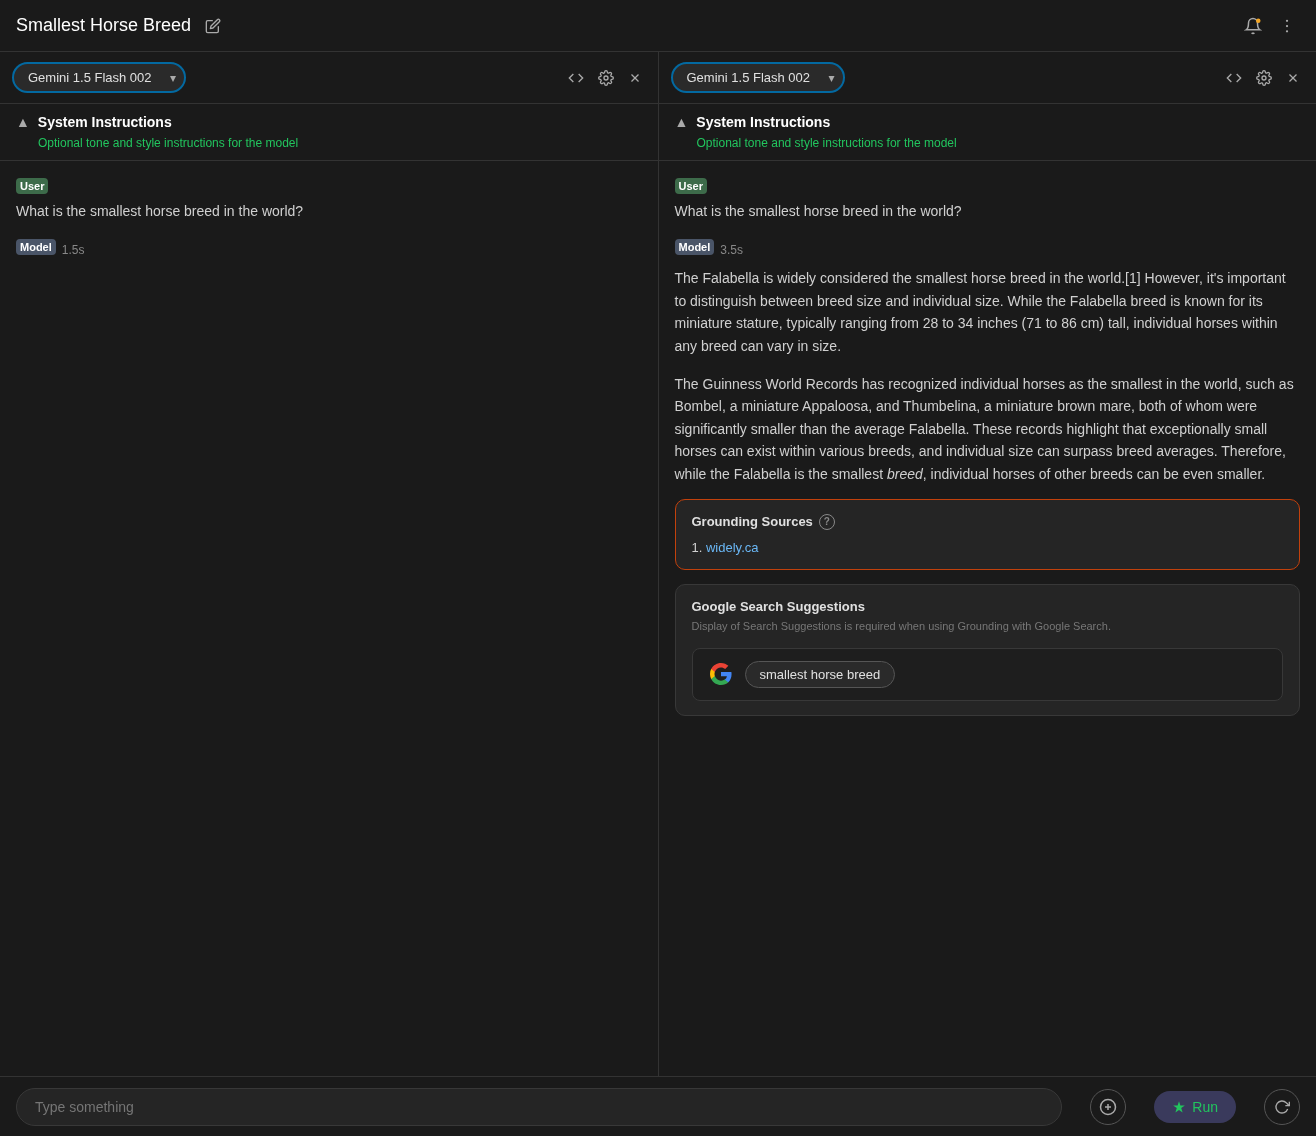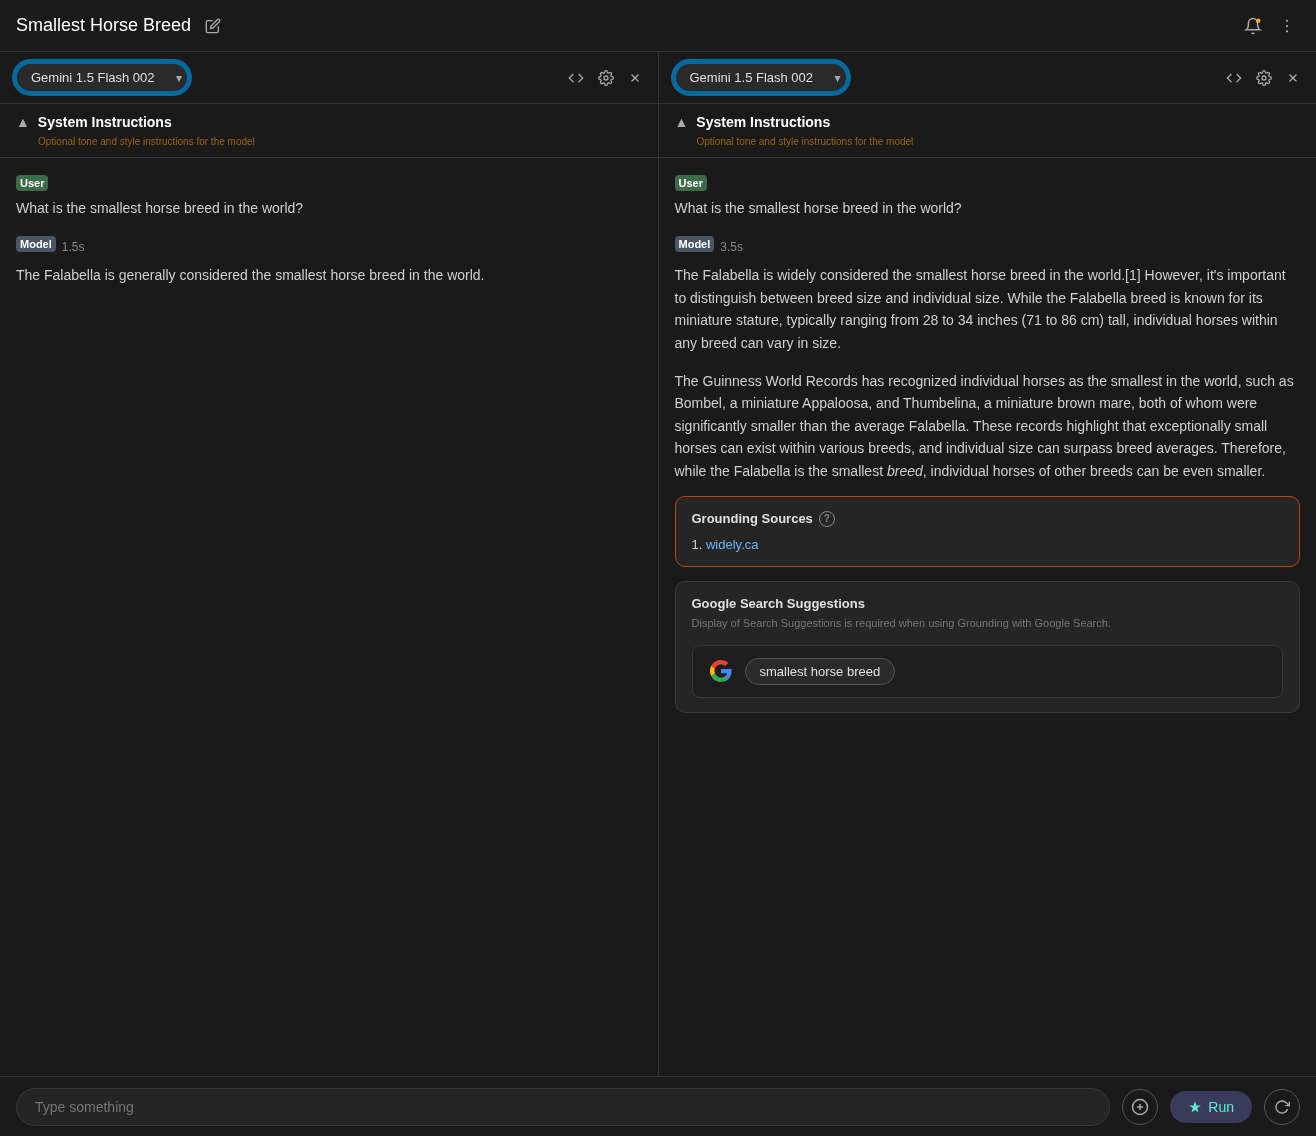--- a/index.html
+++ b/index.html
@@ -82,21 +82,21 @@
       flex-shrink: 0;
       height: 52px;
     }
     .model-select-wrap {
       position: relative;
       display: inline-flex;
       align-items: center;
     }
     .model-select {
       background: #2a2a2a;
-      border: 5px solid #0369a1;
+      border: 2px solid #0369a1;
       color: #e0e0e0;
       border-radius: 20px;
       padding: 6px 32px 6px 14px;
       font-size: 13px;
       appearance: none;
       cursor: pointer;
       min-width: 160px;
     }
     .model-select-chevron {
       position: absolute;
@@ -127,22 +127,22 @@
       color: #aaa;
       cursor: pointer;
       font-size: 14px;
     }
     .sys-title {
       font-size: 14px;
       font-weight: 600;
       color: #fff;
     }
     .sys-placeholder {
-      font-size: 10px;
-      color: #a16207;
+      font-size: 12px;
+      color: #22c55e;
       padding-left: 22px;
     }
 
     
     .chat-area {
       flex: 1;
       overflow-y: auto;
       padding: 16px;
     }
     .chat-area::-webkit-scrollbar { width: 6px; }
@@ -259,21 +259,21 @@
       cursor: pointer;
     }
 
     
     .bottom-bar {
       display: flex;
       align-items: center;
       padding: 6px 16px;
       border-top: 1px solid #333;
       background: #1a1a1a;
-      gap: 12px;
+      gap: 28px;
       flex-shrink: 0;
       height: 60px;
     }
     .text-input {
       flex: 1;
       background: #252525;
       border: 1px solid #383838;
       border-radius: 24px;
       padding: 10px 18px;
       color: #888;
@@ -290,21 +290,21 @@
       font-size: 20px;
       cursor: pointer;
       display: flex;
       align-items: center;
       justify-content: center;
     }
     .run-btn {
       background: #3a3a5c;
       border: none;
       border-radius: 20px;
-      color: #5eead4;
+      color: #22c55e;
       font-size: 14px;
       font-weight: 500;
       padding: 8px 18px;
       cursor: pointer;
       display: flex;
       align-items: center;
       gap: 6px;
     }
     .refresh-btn {
       background: none;
@@ -399,21 +399,20 @@
       <div class="msg-block">
         <div><span class="msg-label user">User</span></div>
         <div class="msg-text">What is the smallest horse breed in the world?</div>
       </div>
 
       <div class="msg-block">
         <div class="model-meta">
           <span class="msg-label model">Model</span>
           <span class="model-time">1.5s</span>
         </div>
-        <div class="msg-text">The Falabella is generally considered the smallest horse breed in the world.</div>
       </div>
     </div>
   </div>
 
   <div class="panel">
 
     <div class="panel-header">
       <div class="model-select-wrap">
         <select class="model-select">
           <option>Gemini 1.5 Flash 002</option>

